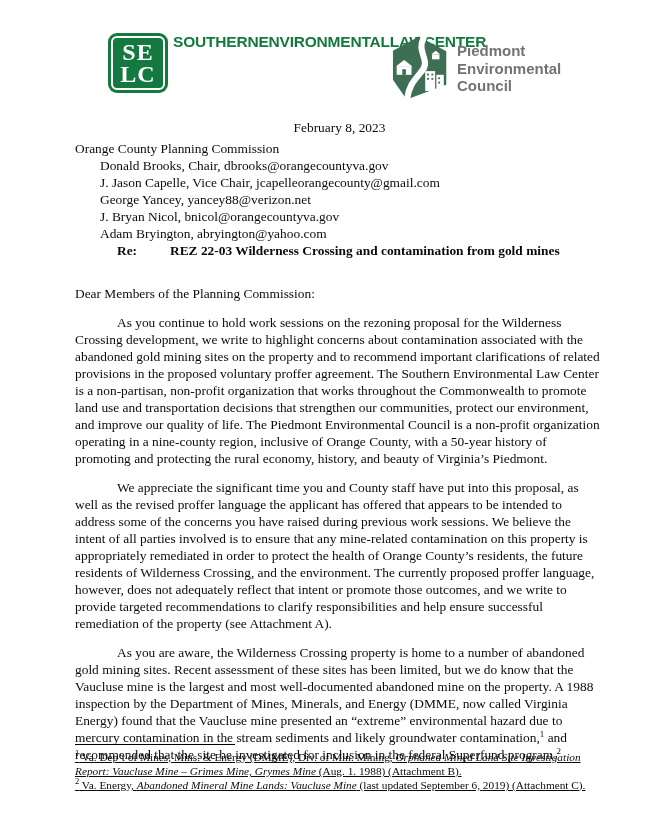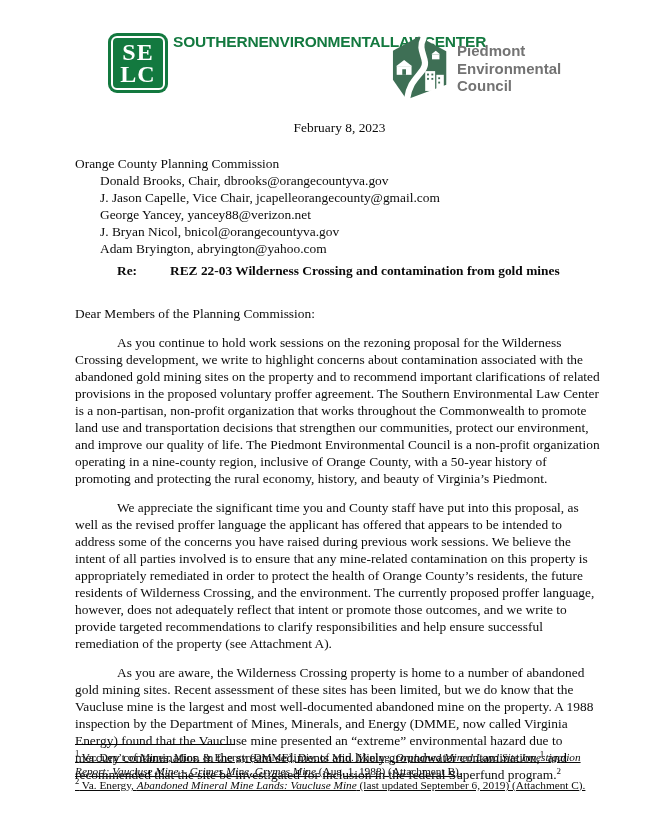--- a/index.html
+++ b/index.html
@@ -38,23 +38,23 @@
     display:flex;flex-direction:column;
     font-family:"Liberation Sans", sans-serif;font-weight:bold;
     font-size:15px;line-height:17.5px;letter-spacing:0;
     color:#737373;padding-top:9px;
   }
   
   .body{
     position:absolute;left:75px;top:119px;width:529px;
   }
   .date-line{text-align:center;font-family:Liberation Serif, serif;}
-  .recipient{margin-top:19px;}
+  .recipient{margin-top:4px;}
   .recipient-member{margin-left:25px;}
-  .re-line{margin-top:5px;padding-left:42px;font-weight:bold;}
+  .re-line{padding-left:42px;font-weight:bold;}
   .re-label{display:inline-block;width:53px;}
   .salutation{margin-top:26px;}
   .para{margin:12px 0 0 0;text-indent:42px;}
   sup.fnref{font-size:9px;line-height:0;vertical-align:super;}
   
   .footnotes{
     position:absolute;left:75px;top:744px;width:529px;
     font-size:11.3px;line-height:14px;text-decoration:underline;
   }
   .fn-rule{width:160px;border-top:1.2px solid #000;height:0;margin-bottom:5px;}

